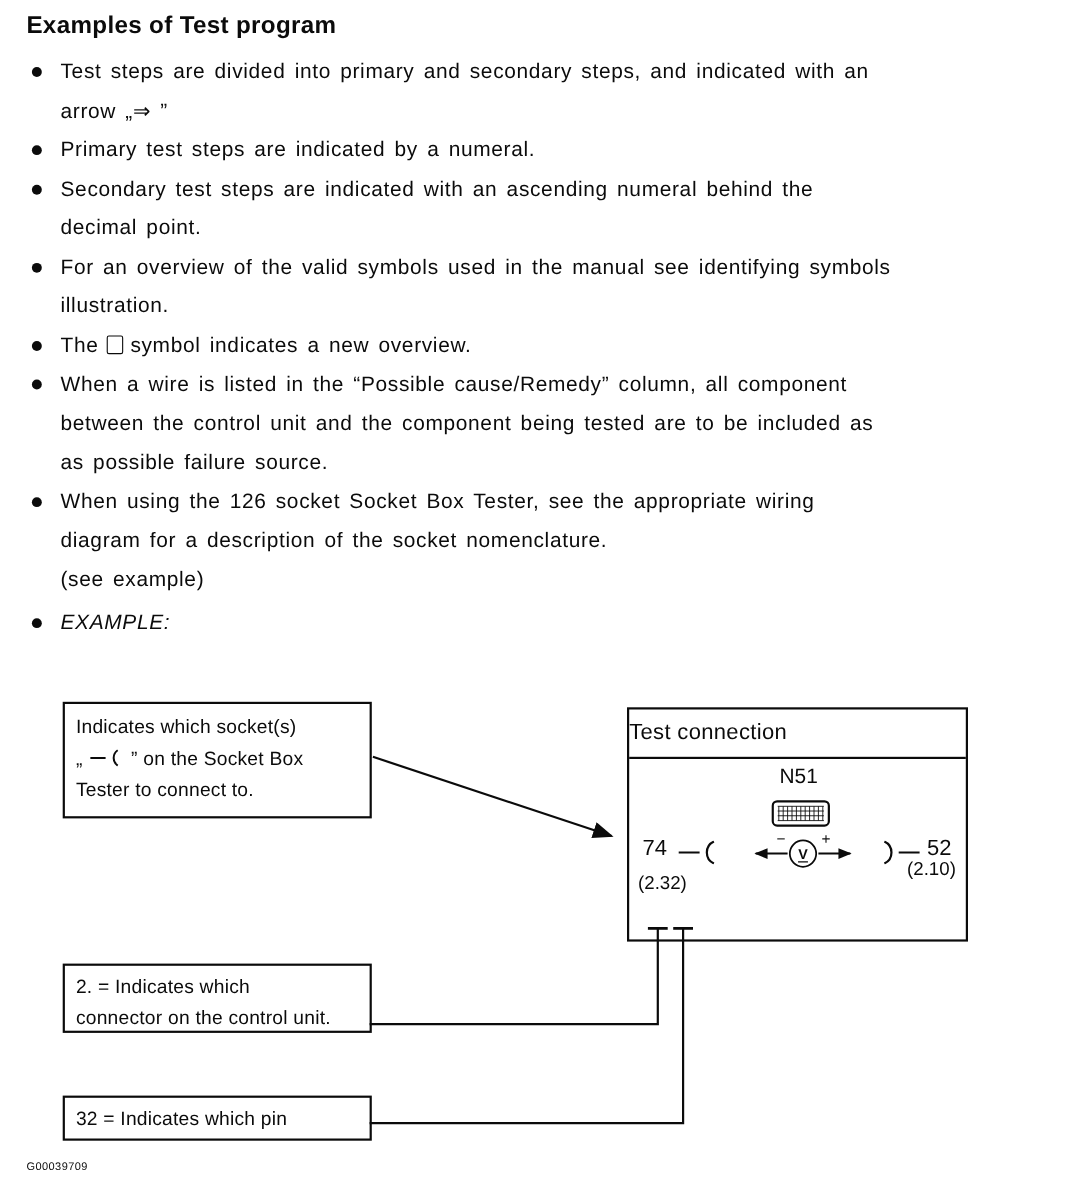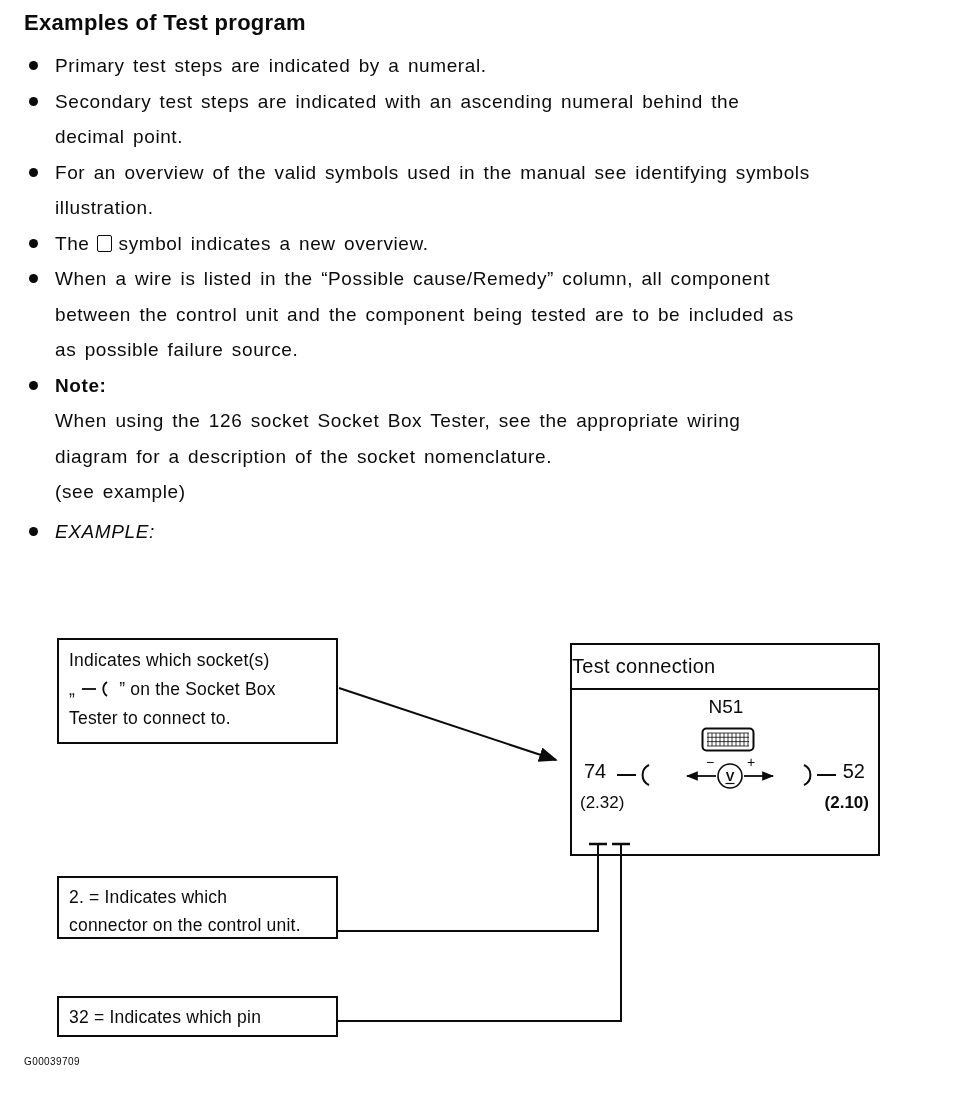--- a/index.html
+++ b/index.html
@@ -35,33 +35,40 @@
             font-size:20px; letter-spacing:0.3px; }
   .tcbody { position:relative; height:164px; }
   .n51 { position:absolute; left:107px; top:6px; width:94px; text-align:center; font-size:19px; }
   .conn { position:absolute; left:129px; top:37px; }
   .v74 { position:absolute; left:12px; top:70px; font-size:20px; }
   .v52 { position:absolute; right:13px; top:70px; font-size:20px; }
   .sockL { position:absolute; left:44px; top:74px; }
   .sockR { position:absolute; left:227px; top:74px; }
   .meter { position:absolute; left:108px; top:66px; }
   .p232 { position:absolute; left:8px; top:103px; font-size:17px; }
-  .p210 { position:absolute; right:9px; top:103px; font-size:17px;font-weight:bold; }
+  .p210 { position:absolute; right:9px; top:90px; font-size:17px; }
 
   .figid { position:absolute; left:24px; top:1056px; font-size:10px; letter-spacing:0.4px; }
 </style>
 </head>
 <body>
 
 <div class="page">
 
   <div class="title">Examples of Test program</div>
 
   <div class="bullets">
 
+    <div class="bullet">
+      <span class="dot"></span>
+      <div class="btext">
+        <div>Test steps are divided into primary and secondary steps, and indicated with an</div>
+        <div>arrow „⇒ ”</div>
+      </div>
+    </div>
 
     <div class="bullet">
       <span class="dot"></span>
       <div class="btext">
         <div>Primary test steps are indicated by a numeral.</div>
       </div>
     </div>
 
     <div class="bullet">
       <span class="dot"></span>
@@ -93,21 +100,20 @@
       <div class="btext">
         <div>When a wire is listed in the “Possible cause/Remedy” column, all component</div>
         <div>between the control unit and the component being tested are to be included as</div>
         <div>as possible failure source.</div>
       </div>
     </div>
 
     <div class="bullet">
       <span class="dot"></span>
       <div class="btext">
-        <div class="bold">Note:</div>
         <div>When using the 126 socket Socket Box Tester, see the appropriate wiring</div>
         <div>diagram for a description of the socket nomenclature.</div>
         <div>(see example)</div>
       </div>
     </div>
 
     <div class="bullet" style="margin-top:4px;font-style:italic;">
       <span class="dot"></span>
       <div class="btext">
         <div>EXAMPLE:</div>

